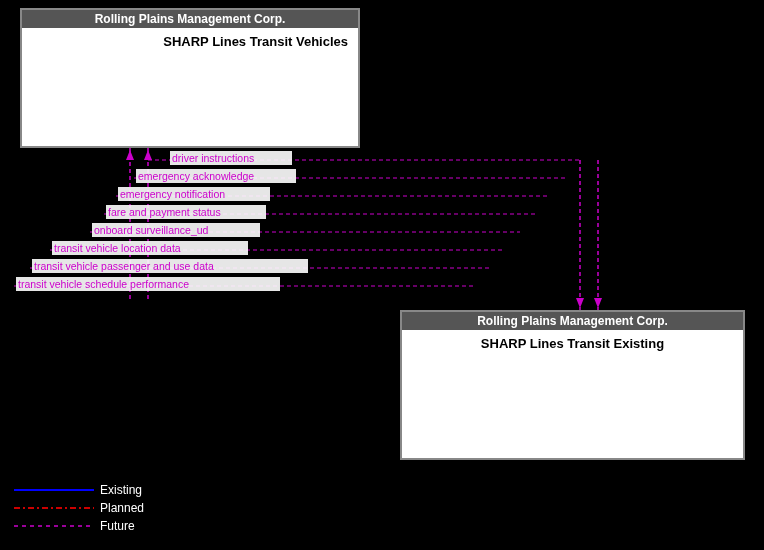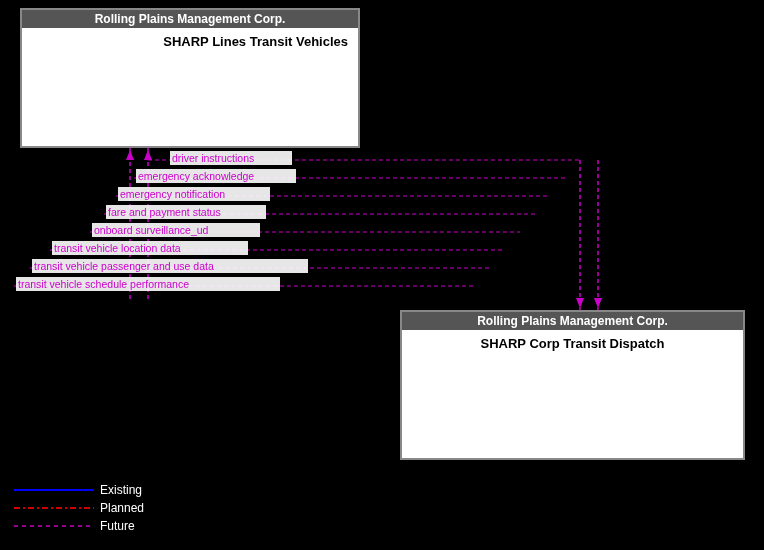--- a/index.html
+++ b/index.html
@@ -90,21 +90,21 @@
 
 <div class="diagram-area">
 
   <div class="box-vehicles">
     <div class="box-header">Rolling Plains Management Corp.</div>
     <div class="box-title">SHARP Lines Transit Vehicles</div>
   </div>
 
   <div class="box-dispatch">
     <div class="box-header">Rolling Plains Management Corp.</div>
-    <div class="box-title">SHARP Corp Transit Dispatch</div>
+    <div class="box-title">SHARP Lines Transit Existing</div>
   </div>
 
   <svg class="diagram-svg">
 
     <line x1="130" y1="148" x2="130" y2="300" stroke="#cc00cc" stroke-width="1.5" stroke-dasharray="4,3"></line>
     <line x1="148" y1="148" x2="148" y2="300" stroke="#cc00cc" stroke-width="1.5" stroke-dasharray="4,3"></line>
 
     <line x1="580" y1="160" x2="580" y2="310" stroke="#cc00cc" stroke-width="1.5" stroke-dasharray="4,3"></line>
     <line x1="598" y1="160" x2="598" y2="310" stroke="#cc00cc" stroke-width="1.5" stroke-dasharray="4,3"></line>
 

